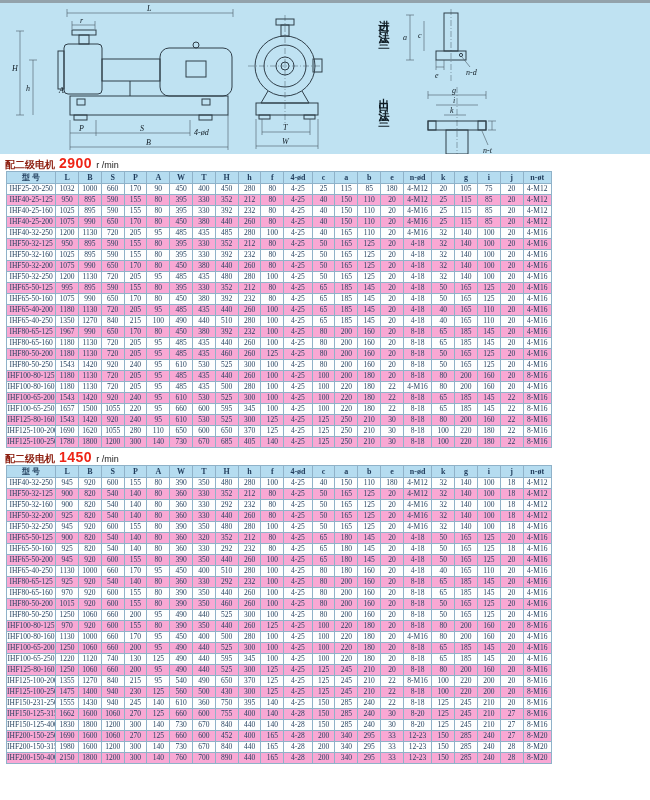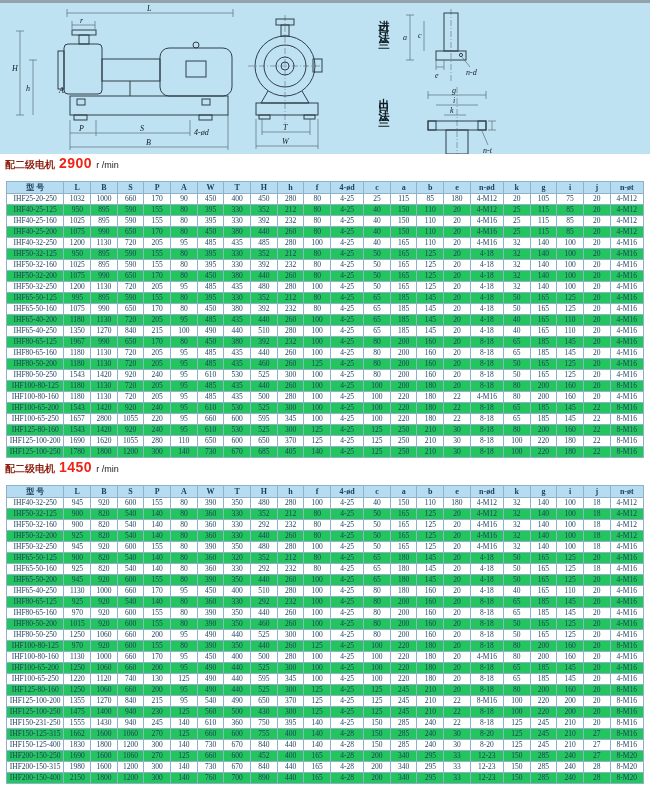--- a/index.html
+++ b/index.html
@@ -8,30 +8,30 @@
   .drawing-band{position:relative;width:650px;height:154px;background:#bfe2f2;border-top:3px solid #93a2ab;box-sizing:border-box;}
   .drawing-band svg{position:absolute;left:0;top:0;}
   .flange-label{position:absolute;writing-mode:vertical-rl;text-orientation:upright;font-family:"Liberation Sans","DejaVu Sans",sans-serif;font-weight:bold;font-size:11px;letter-spacing:6px;color:#0d1a22;line-height:12px;}
   .flange-label.inlet{left:378px;top:8px;}
   .flange-label.outlet{left:378px;top:86px;}
   .dwg{stroke:#2f3e49;stroke-width:1;fill:none;}
   .dim{stroke:#4a5a64;stroke-width:.6;fill:none;}
   .cl{stroke:#4a5a64;stroke-width:.5;stroke-dasharray:6 2 1 2;fill:none;}
   .dtxt{font-family:"Liberation Serif","DejaVu Serif",serif;font-size:8px;fill:#101b23;font-style:italic;}
   
-  .section-title{height:27px;line-height:17px;padding-left:5px;white-space:nowrap;}
+  .section-title{height:17px;line-height:17px;padding-left:5px;white-space:nowrap;}
   .t-prefix{font-family:"Liberation Sans","DejaVu Sans",sans-serif;font-weight:bold;font-size:10px;color:#8d1f10;}
   .t-speed{font-family:"Liberation Sans","DejaVu Sans",sans-serif;font-weight:bold;font-size:14px;color:#ee2416;letter-spacing:.5px;}
   .t-unit{font-family:"Liberation Sans","DejaVu Sans",sans-serif;font-size:9px;color:#222;}
   
-  table.dims{border-collapse:collapse;table-layout:fixed;width:638px;margin:0 0 0 6px;border:1px solid #6f94ad;}
+  table.dims{border-collapse:collapse;table-layout:fixed;width:546px;margin:0 0 0 6px;border:1px solid #6f94ad;}
   table.dims th,table.dims td{border:1px solid #8fb2c9;text-align:center;padding:0;height:10px;line-height:10px;font-size:7.5px;color:#1f3b5a;white-space:nowrap;overflow:hidden;font-family:"Liberation Serif","DejaVu Serif",serif;}
   table.dims th{background:#b5dcf0;font-weight:bold;font-size:8px;height:11px;line-height:11px;}
   table.dims tr{background:#fdfefe;}
-  table.dims tr.alt{background:#22c55e;}
+  table.dims tr.alt{background:#f9a8d4;}
   col.c-model{width:9%;} col.c-wide{width:5.2%;} col.c-std{width:4.18%;}
 </style>
 </head>
 <body>
 
 <div class="drawing-band">
   <svg width="650" height="151" viewBox="0 0 650 151">
 
     <g>
 
@@ -684,21 +684,21 @@
         <td>8-18</td>
         <td>65</td>
         <td>185</td>
         <td>145</td>
         <td>22</td>
         <td>8-M16</td>
       </tr>
       <tr>
         <td>IHF100-65-250</td>
         <td>1657</td>
-        <td>2800</td>
+        <td>1500</td>
         <td>1055</td>
         <td>220</td>
         <td>95</td>
         <td>660</td>
         <td>600</td>
         <td>595</td>
         <td>345</td>
         <td>100</td>
         <td>4-25</td>
         <td>100</td>

